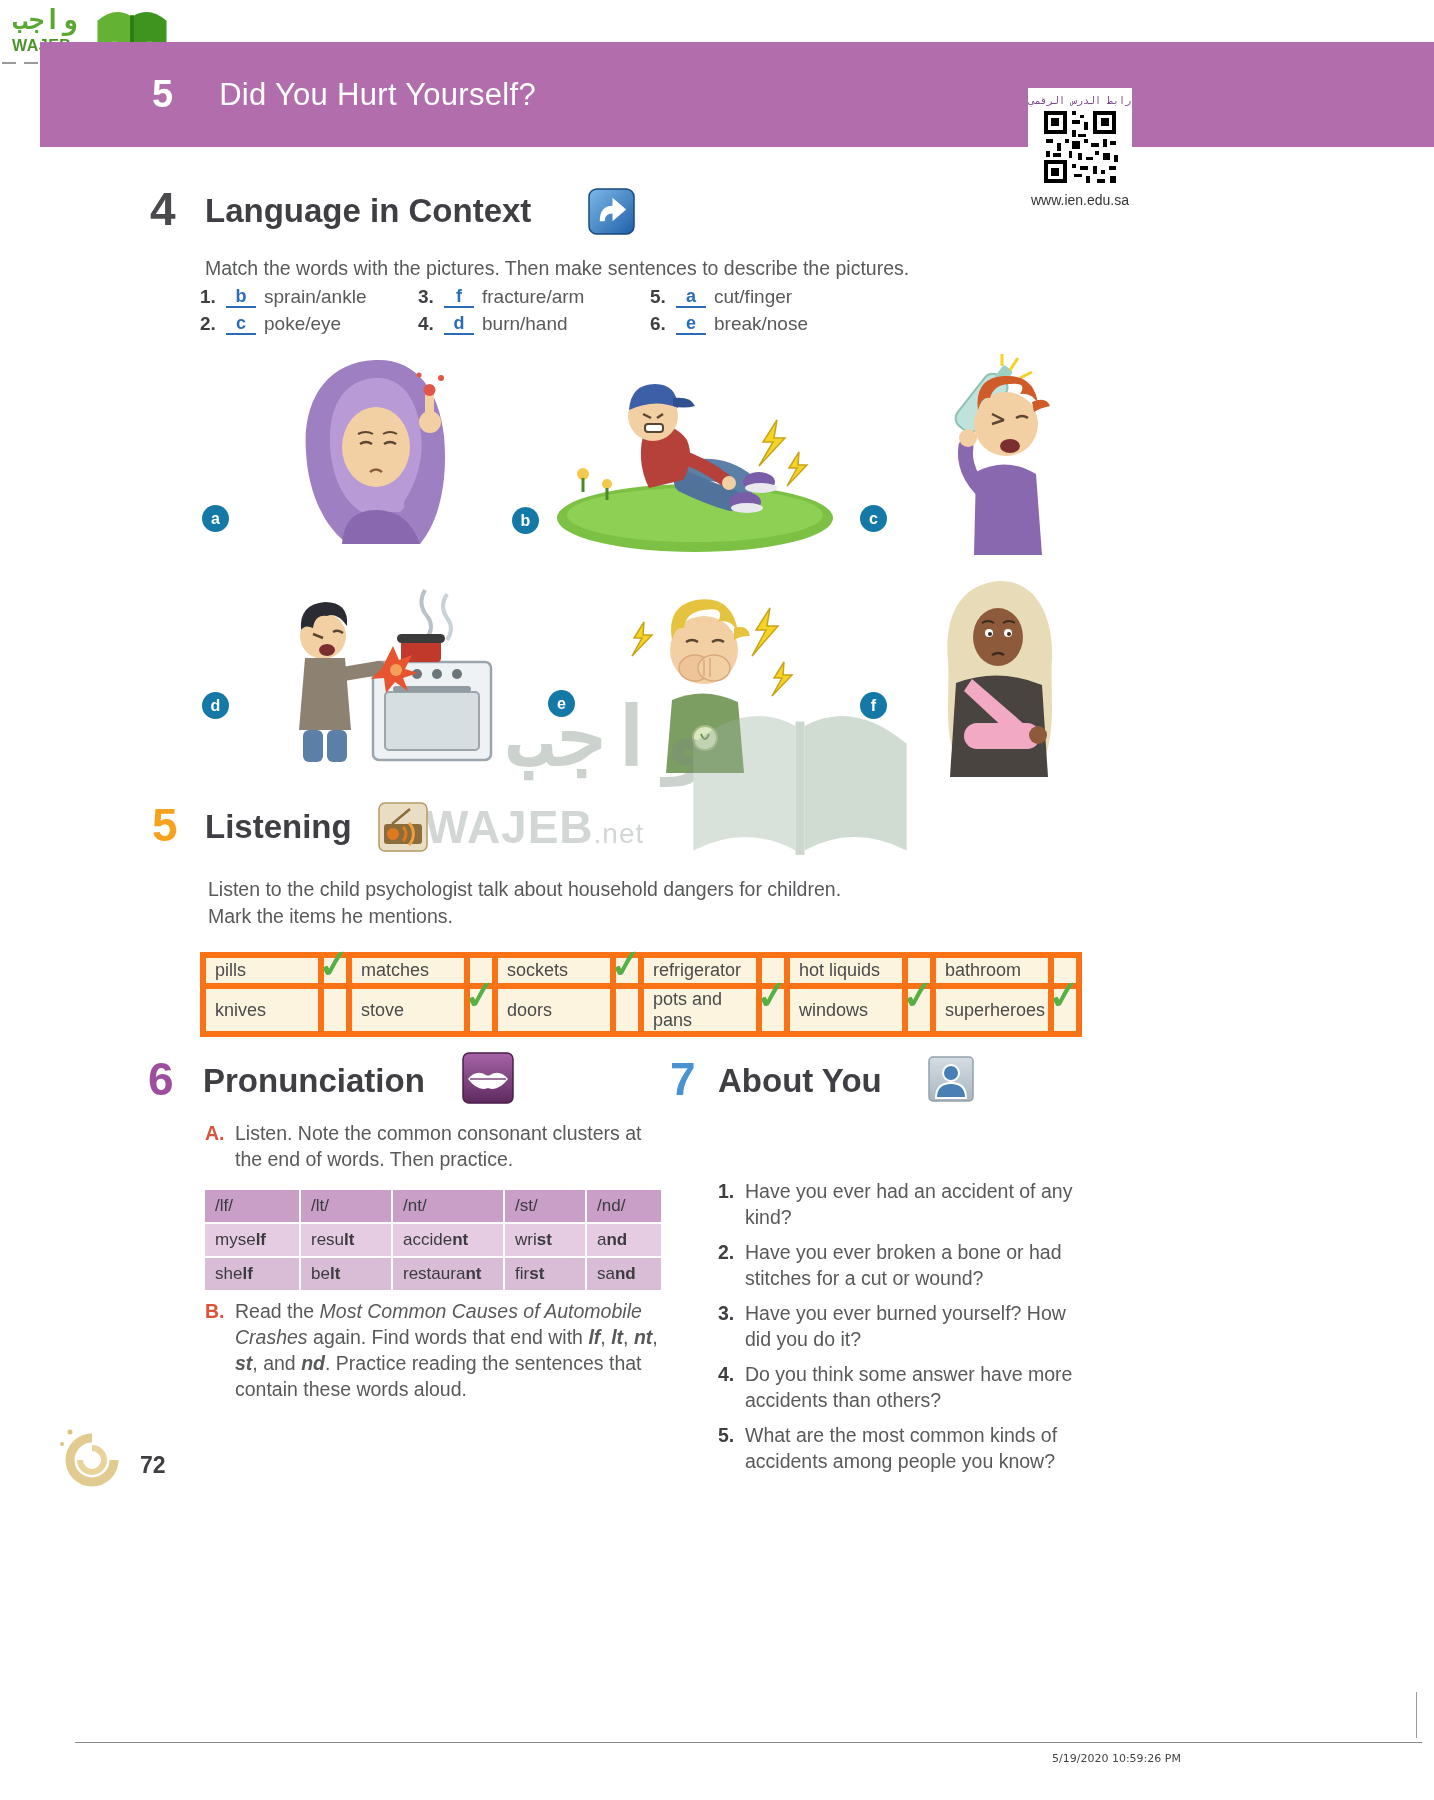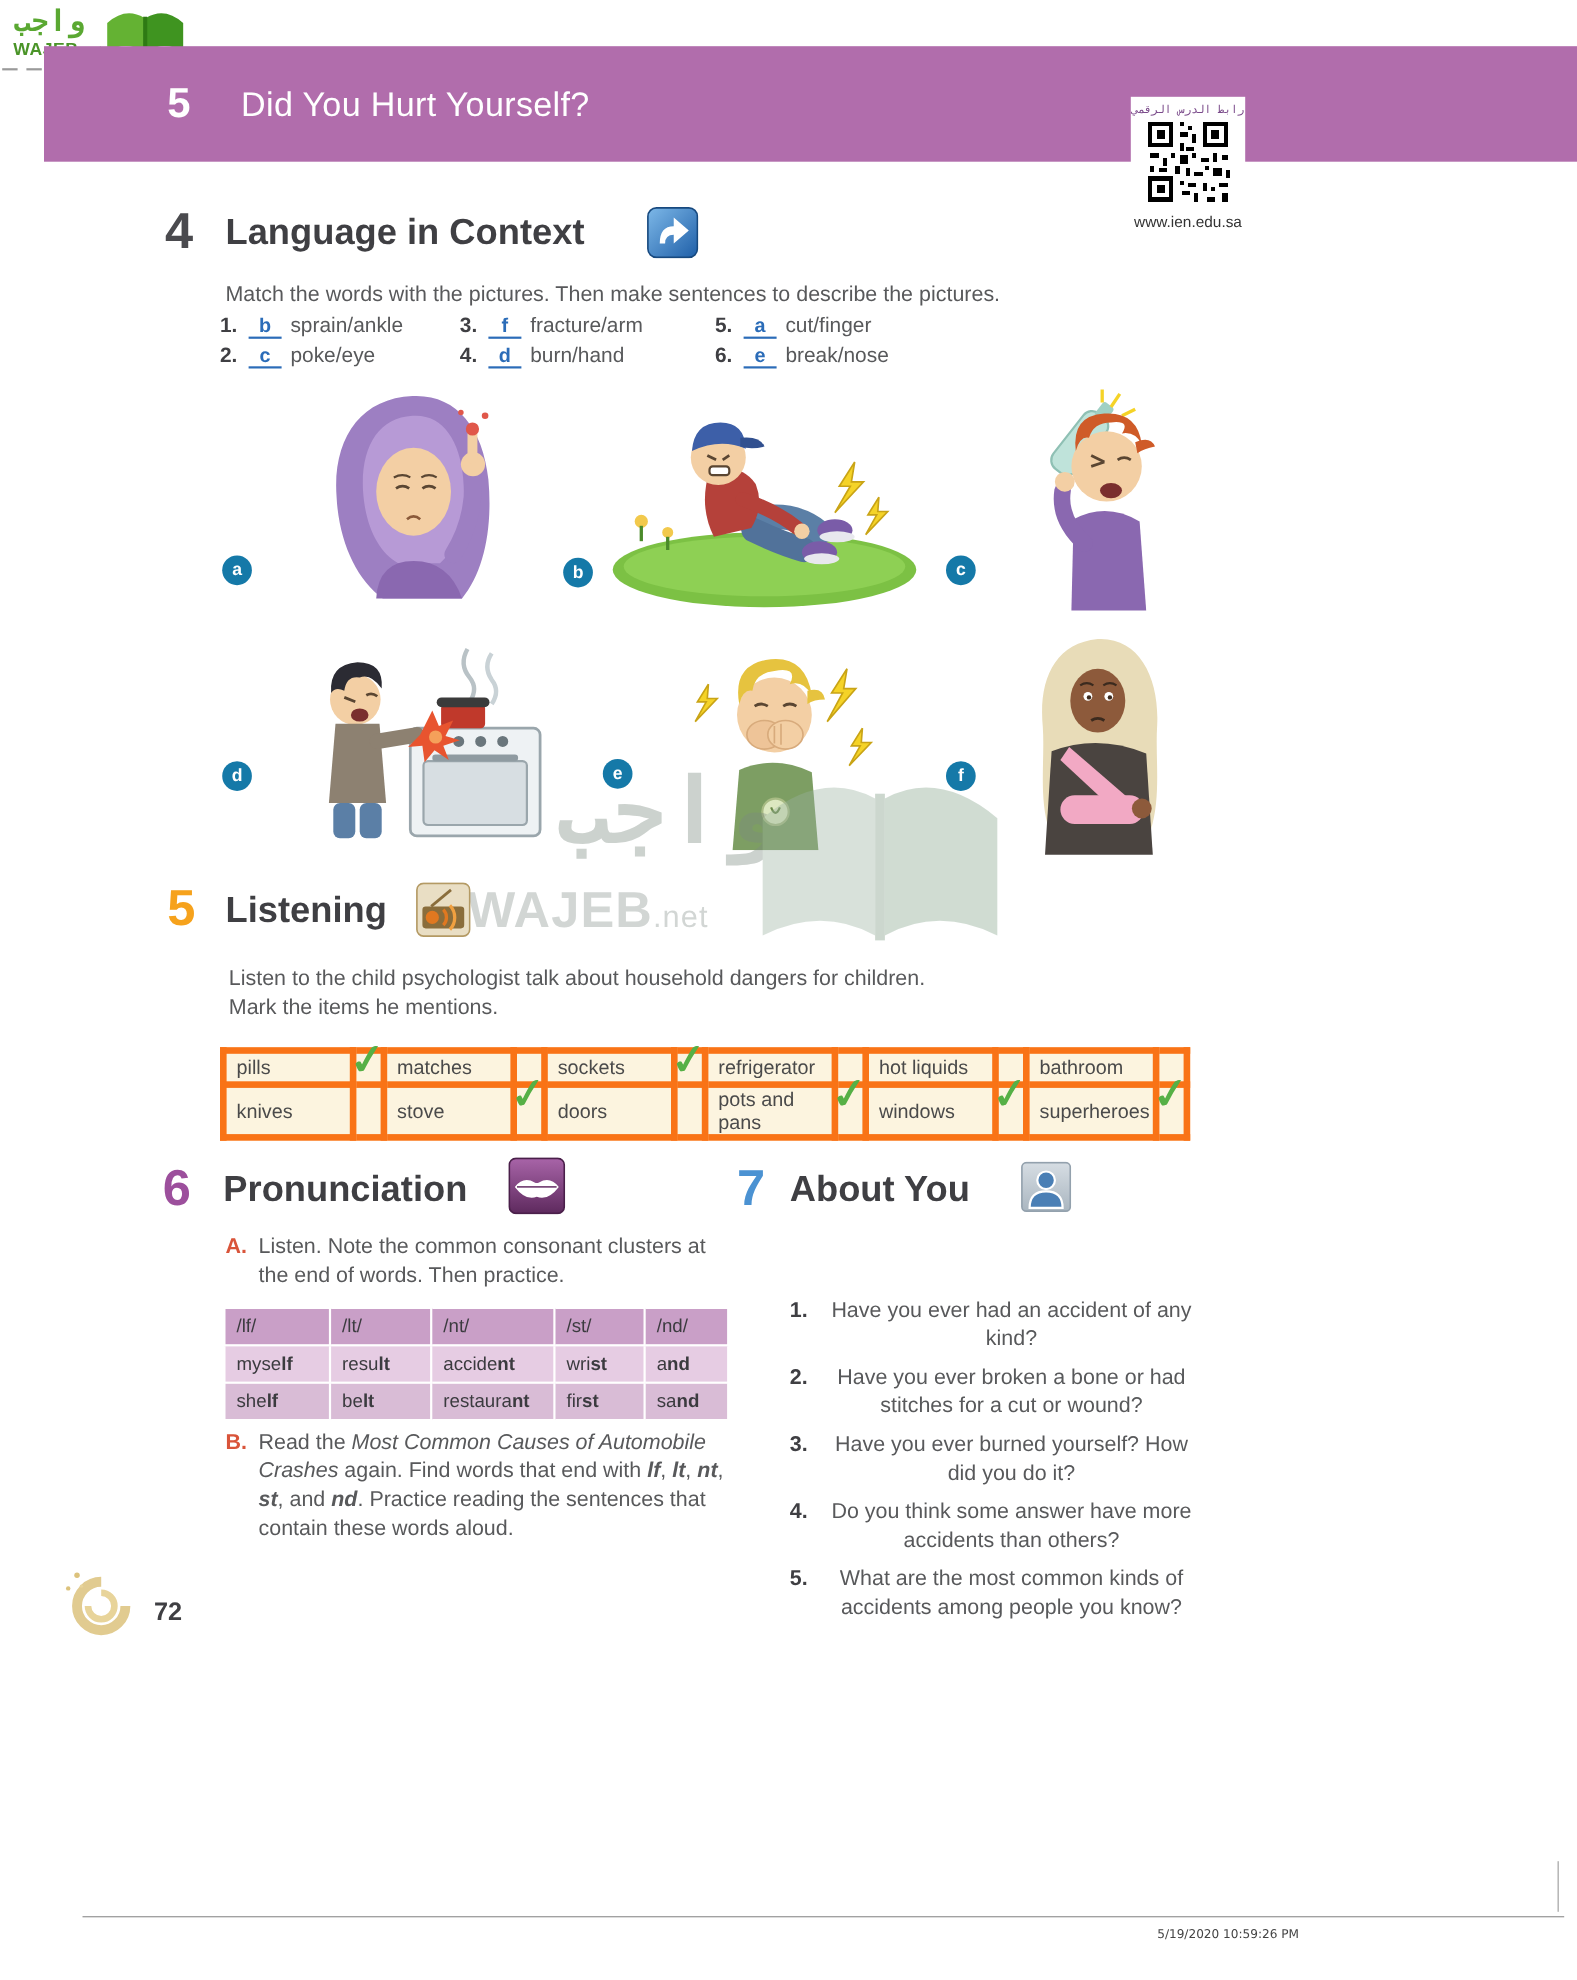--- a/index.html
+++ b/index.html
@@ -61,21 +61,21 @@
   .bold-end { font-weight:bold; }
 
   .part-label { color:#d9543a; font-weight:bold; width:30px; flex:0 0 30px; }
   .flexp { display:flex; }
   .italic { font-style:italic; }
   .bolditalic { font-style:italic; font-weight:bold; }
 
   
   .question { display:flex; margin-bottom:9px; }
   .q-num { font-weight:bold; color:#3f3f43; width:27px; flex:0 0 27px; }
-  .q-text { flex:1;text-align:center; }
+  .q-text { flex:1; }
 
   .page-num { font-size:23px; font-weight:bold; color:#3f3f43; }
   .footer-rule { left:75px; top:1742px; width:1347px; height:1px; background:#8a8a8a; }
   .footer-text { font-size:11px; color:#444; font-family:"DejaVu Sans", sans-serif; }
 </style>
 </head>
 <body>
 
 <div class="page">
 

